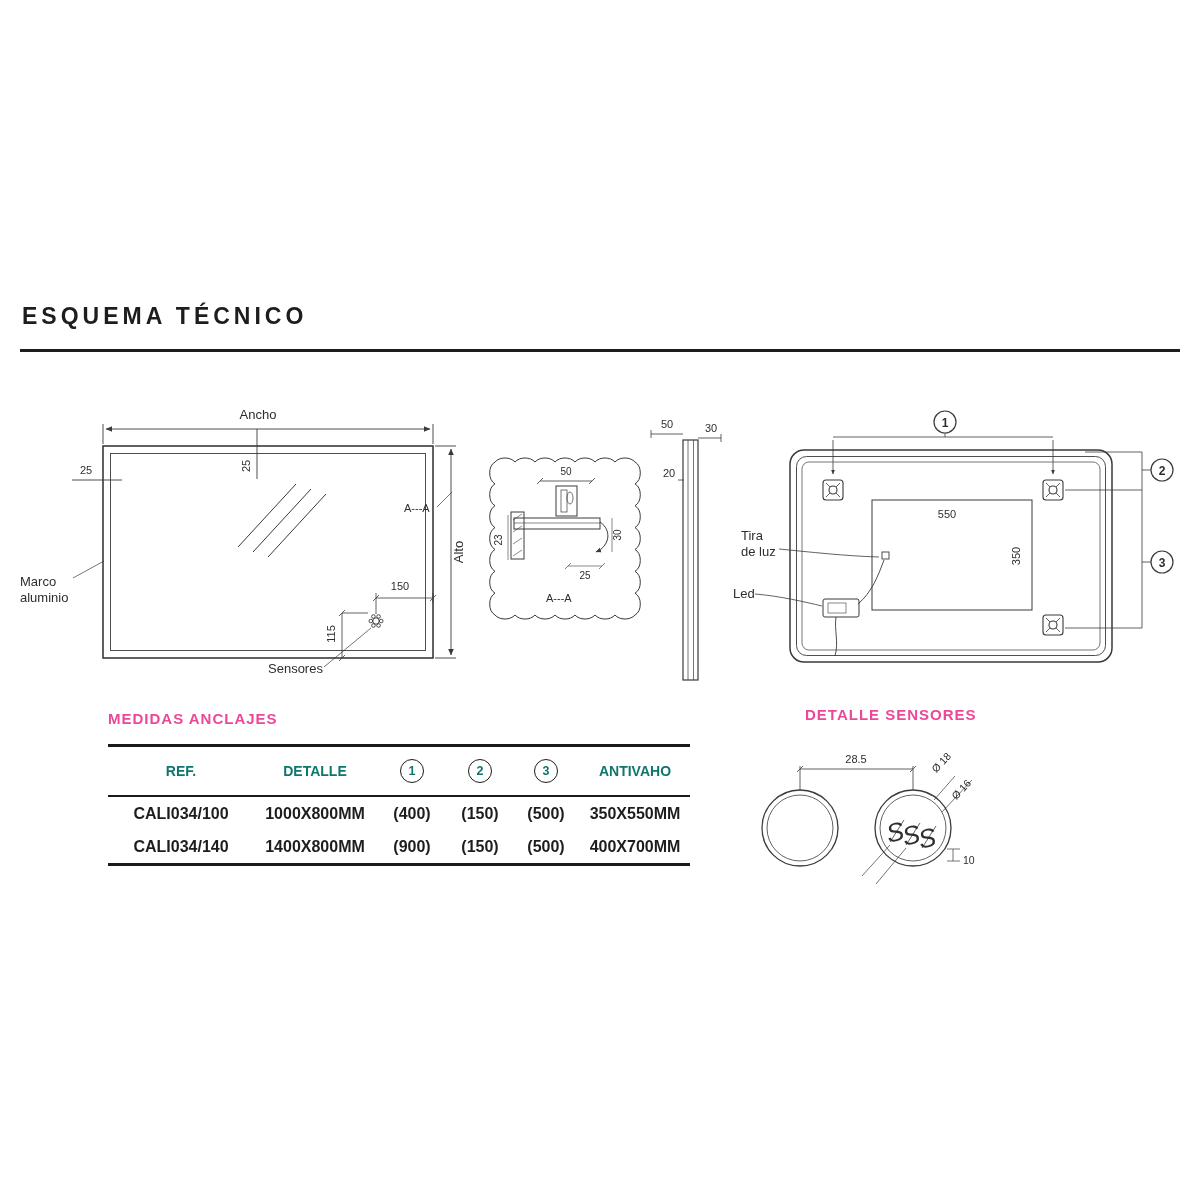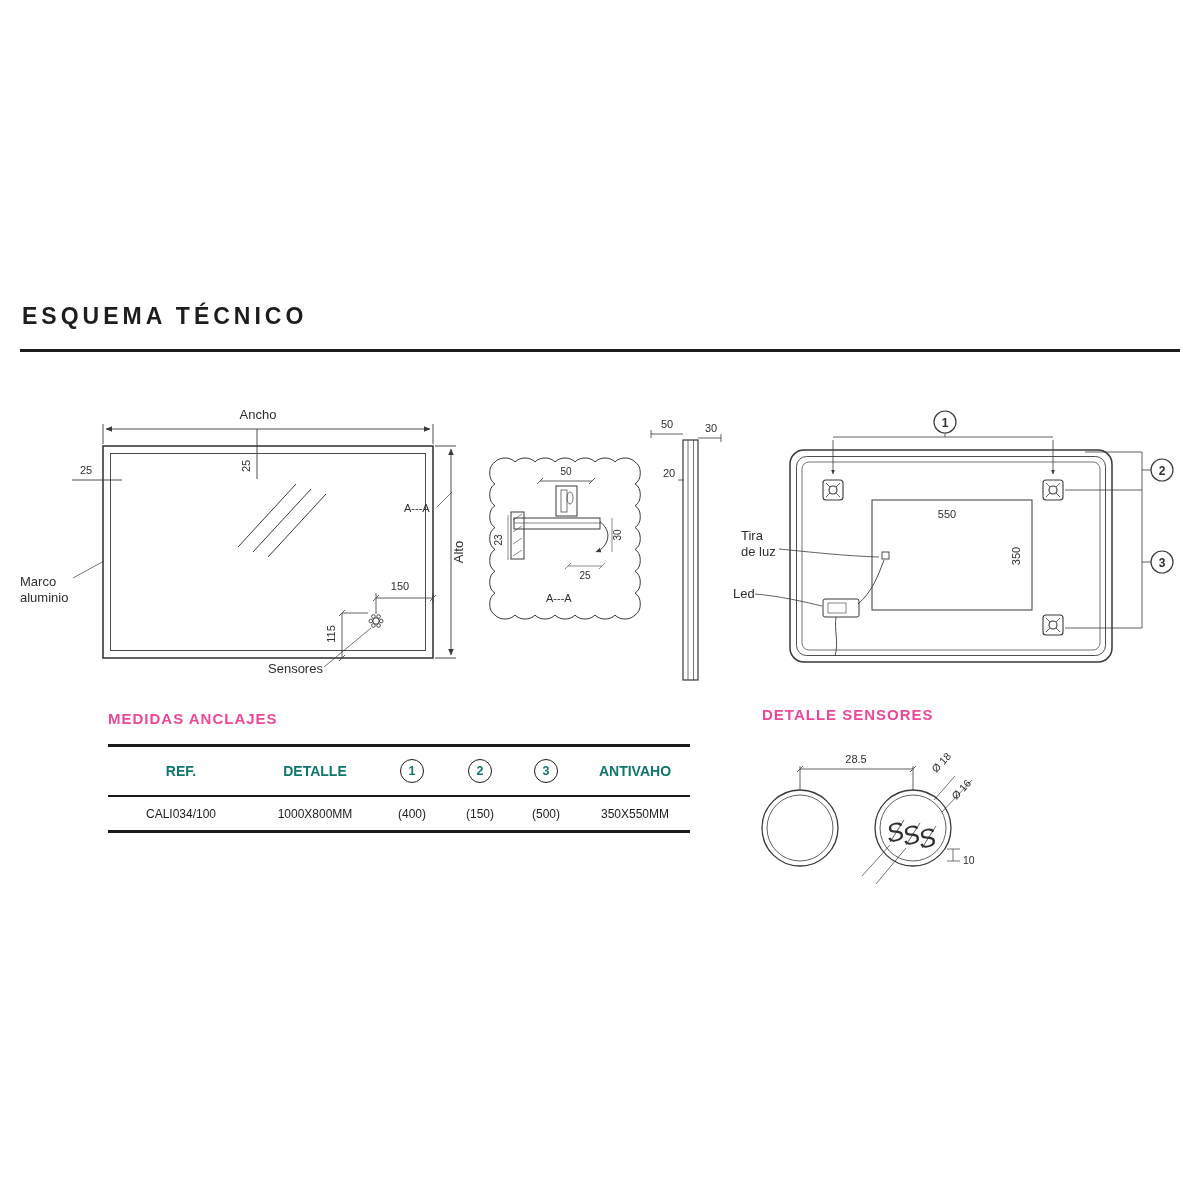--- a/index.html
+++ b/index.html
@@ -3,28 +3,28 @@
 <meta charset="utf-8">
 <style>
   html,body{margin:0;padding:0;background:#ffffff;}
   .page{position:relative;width:1200px;height:1200px;background:#fff;overflow:hidden;
         font-family:"Liberation Sans",sans-serif;color:#1d1d1d;}
   .page-title{position:absolute;left:22px;top:303px;margin:0;font-size:23px;font-weight:800;
         letter-spacing:4px;color:#1d1d1d;text-align:right;}
   .title-rule{position:absolute;left:20px;top:349px;width:1160px;height:2.5px;background:#1d1d1d;}
   .section-title{position:absolute;margin:0;font-size:15px;font-weight:800;letter-spacing:1px;color:#ec4899;}
   #table-title{left:108px;top:710px;}
-  #sensor-title{left:762px;top:706px;}
+  #sensor-title{left:805px;top:706px;}
   .drawing{position:absolute;left:0;top:0;width:1200px;height:1200px;}
   svg text{font-family:"Liberation Sans",sans-serif;fill:#2e2e2e;stroke:none;}
   .table-wrap{position:absolute;left:108px;top:744px;width:582px;}
   table.anchors{width:100%;border-collapse:collapse;border-top:3px solid #1a1a1a;border-bottom:3px solid #1a1a1a;}
   table.anchors thead th{border-bottom:2px solid #1a1a1a;height:46px;font-size:14px;font-weight:700;
         text-align:center;vertical-align:middle;color:#0f766e;}
-  table.anchors tbody td{height:31px;font-size:12px;text-align:center;vertical-align:middle;color:#1d1d1d;}
+  table.anchors tbody td{height:31px;font-size:16px;text-align:center;vertical-align:middle;color:#1d1d1d;font-weight:bold;}
   .circle-num{display:inline-flex;align-items:center;justify-content:center;width:22px;height:22px;
         border:1.6px solid #1d1d1d;border-radius:50%;font-size:12.5px;font-weight:700;}
 </style>
 </head>
 <body>
 
 <div class="page">
 
   <h1 class="page-title">ESQUEMA TÉCNICO</h1>
   <div class="title-rule"></div>
@@ -297,19 +297,27 @@
       </thead>
       <tbody>
         <tr>
           <td>CALI034/100</td>
           <td>1000X800MM</td>
           <td>(400)</td>
           <td>(150)</td>
           <td>(500)</td>
           <td>350X550MM</td>
         </tr>
+        <tr>
+          <td>CALI034/140</td>
+          <td>1400X800MM</td>
+          <td>(900)</td>
+          <td>(150)</td>
+          <td>(500)</td>
+          <td>400X700MM</td>
+        </tr>
       </tbody>
     </table>
   </div>
 
   <h2 class="section-title" id="sensor-title">DETALLE SENSORES</h2>
 
 </div>
 
 </body></html>

